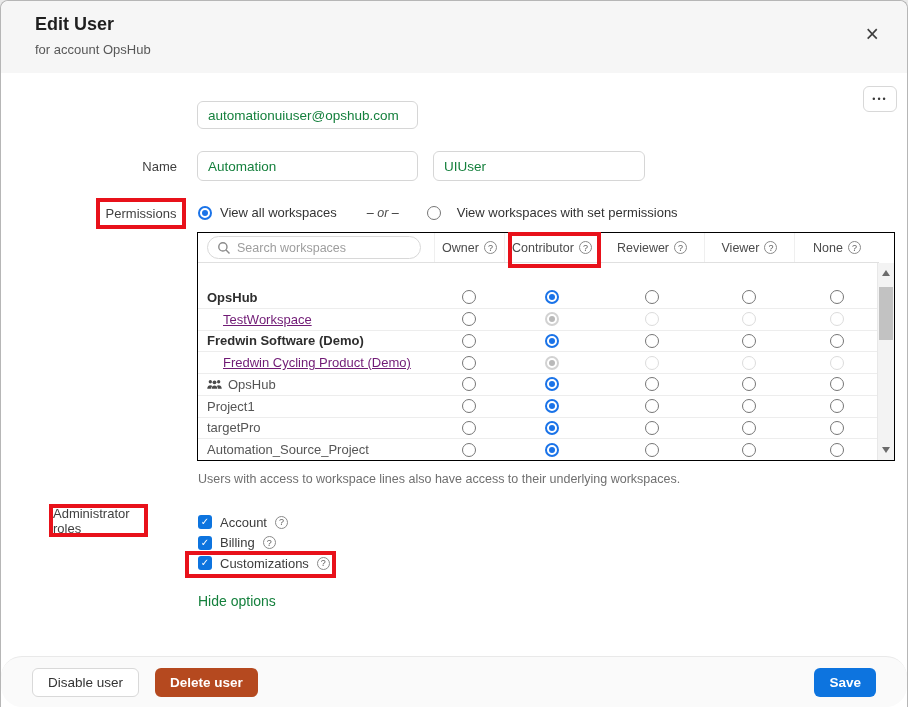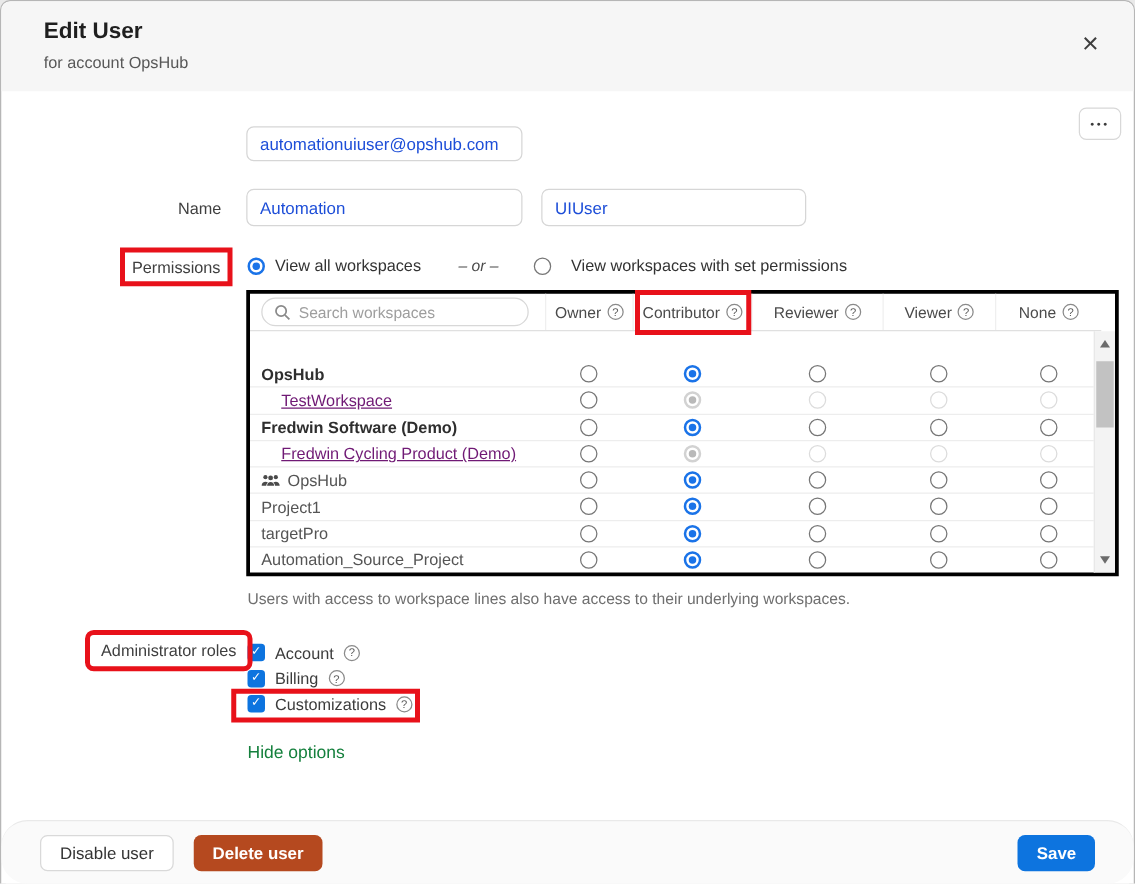--- a/index.html
+++ b/index.html
@@ -12,21 +12,21 @@
   
   .modal-header { position:absolute; top:0; left:0; right:0; height:72px;
                   background:#f6f6f6; border-radius:8px 8px 0 0; }
   .title    { position:absolute; left:34px; top:13px; font-size:18px; font-weight:bold; color:#1f1f1f; }
   .subtitle { position:absolute; left:34px; top:41px; font-size:13px; color:#585858; }
   .close-btn { position:absolute; right:28px; top:22px; font-size:23px; line-height:23px; color:#3e3e3e; cursor:pointer; }
 
   
   .flabel { position:absolute; left:0; width:176px; text-align:right; font-size:13px; color:#3f3f3f; }
   .tinput { position:absolute; border:1px solid #d6d6d6; border-radius:6px; background:#fff;
-            font-size:13.5px; color:#1d4ed8; padding:0 10px; outline:none;
+            font-size:13.5px; color:#15803d; padding:0 10px; outline:none;
             font-family:"Liberation Sans","DejaVu Sans",sans-serif; white-space:nowrap; overflow:hidden; }
 
   .more-btn { position:absolute; left:862px; top:85px; width:34px; height:26px; background:#fff;
               border:1px solid #d8d8d8; border-radius:6px; color:#3a3a3a; text-align:center;
               font-size:9px; letter-spacing:2px; line-height:24px; cursor:pointer; }
 
   
   .ann { position:absolute; border:4px solid #e8111a; pointer-events:none; z-index:50; }
   .ann-label { position:absolute; display:flex; align-items:center; justify-content:center;
                border:4px solid #e8111a; z-index:50; font-size:13px; color:#3f3f3f; }
@@ -49,21 +49,21 @@
           color:#5c5c5c; font-size:9px; align-items:center; justify-content:center; flex:none; }
 
   
   .perm-row { position:absolute; left:197px; top:204px; display:flex; align-items:center;
               font-size:13px; color:#333; }
   .perm-row .radio { margin-right:8px; }
   .or-sep { font-style:italic; color:#4a4a4a; margin:0 28px 0 30px; font-size:12.5px; }
 
   
   .wtable { position:absolute; left:196px; top:231px; width:698px; height:229px;
-            border:3px solid #000000; background:#fff; }
+            border:1px solid #000000; background:#fff; }
   .thead { position:absolute; top:0; left:0; width:681px; height:30px; display:grid;
            grid-template-columns:236px 70px 95px 105px 90px 85px; align-items:center;
            border-bottom:1px solid #e0e0e0; }
   .th { display:flex; align-items:center; justify-content:center; gap:5px;
         font-size:12.5px; color:#4b4b4b; height:100%; border-left:1px solid #efefef; }
   .search-box { margin-left:9px; width:214px; height:23px; border:1px solid #d8d8d8; border-radius:12px;
                 display:flex; align-items:center; padding:0 9px; gap:6px; background:#fff; }
   .search-box input { border:none; outline:none; flex:1; font-size:12.5px; color:#555; min-width:0;
                       font-family:"Liberation Sans","DejaVu Sans",sans-serif; }
   .search-box input::placeholder { color:#9e9e9e; }
@@ -336,21 +336,21 @@
       <div class="sb-up"></div>
       <div class="sb-thumb"></div>
       <div class="sb-down"></div>
     </div>
   </div>
 
   <div class="ann" style="left:507px; top:231px; width:93px; height:36px;"></div>
 
   <div class="note">Users with access to workspace lines also have access to their underlying workspaces.</div>
 
-  <div class="ann-label" style="left:67px; top:503px; width:134px; height:33px;border-radius:7px;">
+  <div class="ann-label" style="left:48px; top:503px; width:99px; height:33px;">
     <span>Administrator roles</span>
   </div>
 
   <div class="roles-list">
     <div class="role-item">
       <span class="checkbox">✓</span>
       <span>Account</span>
       <span class="help">?</span>
     </div>
     <div class="role-item">

